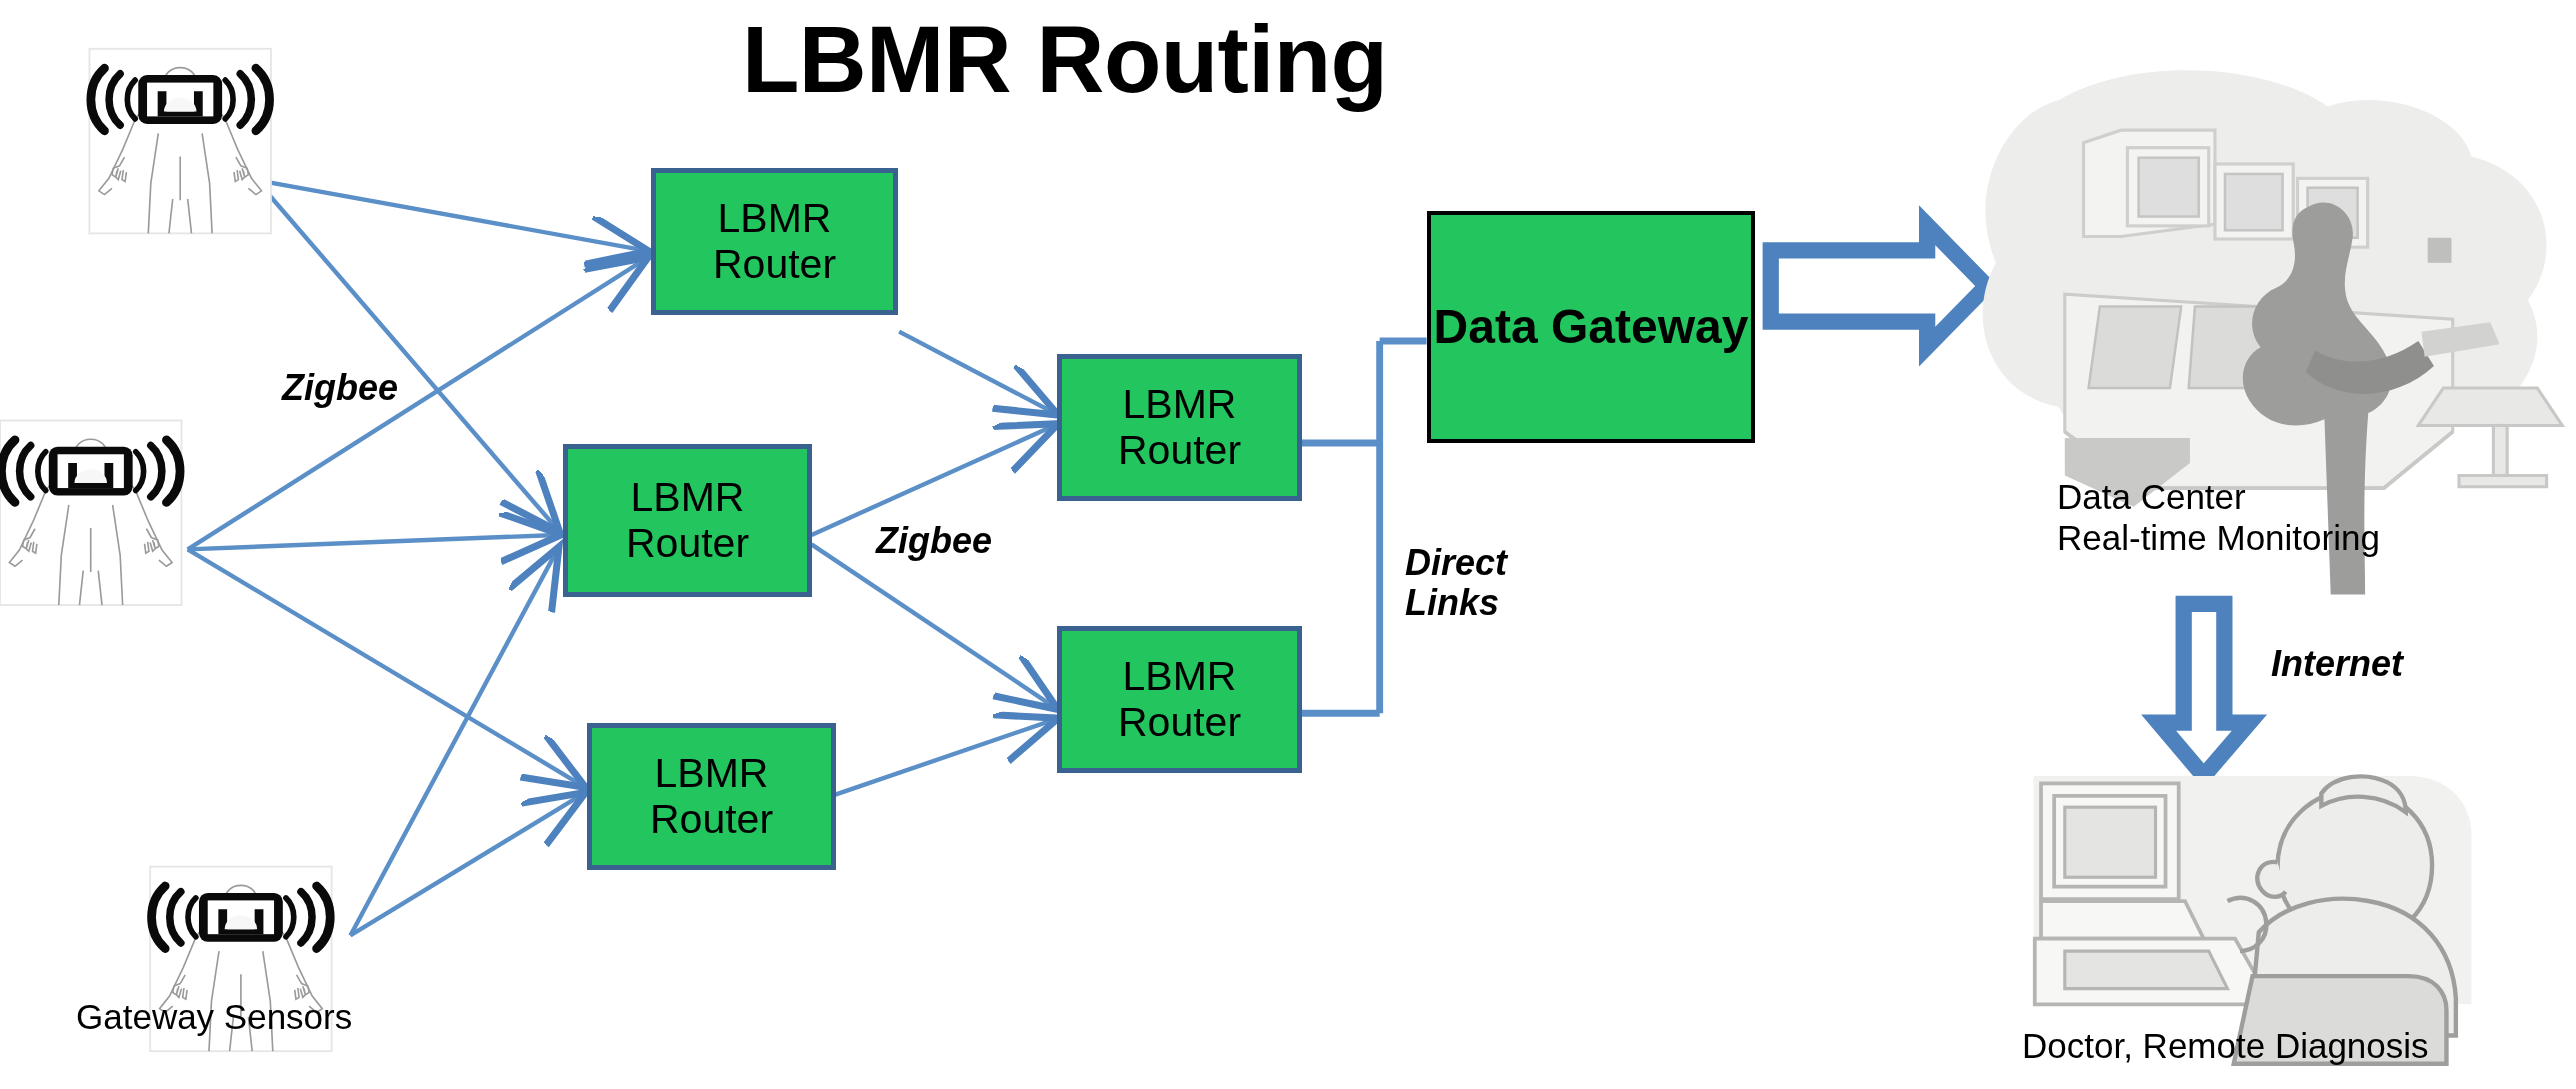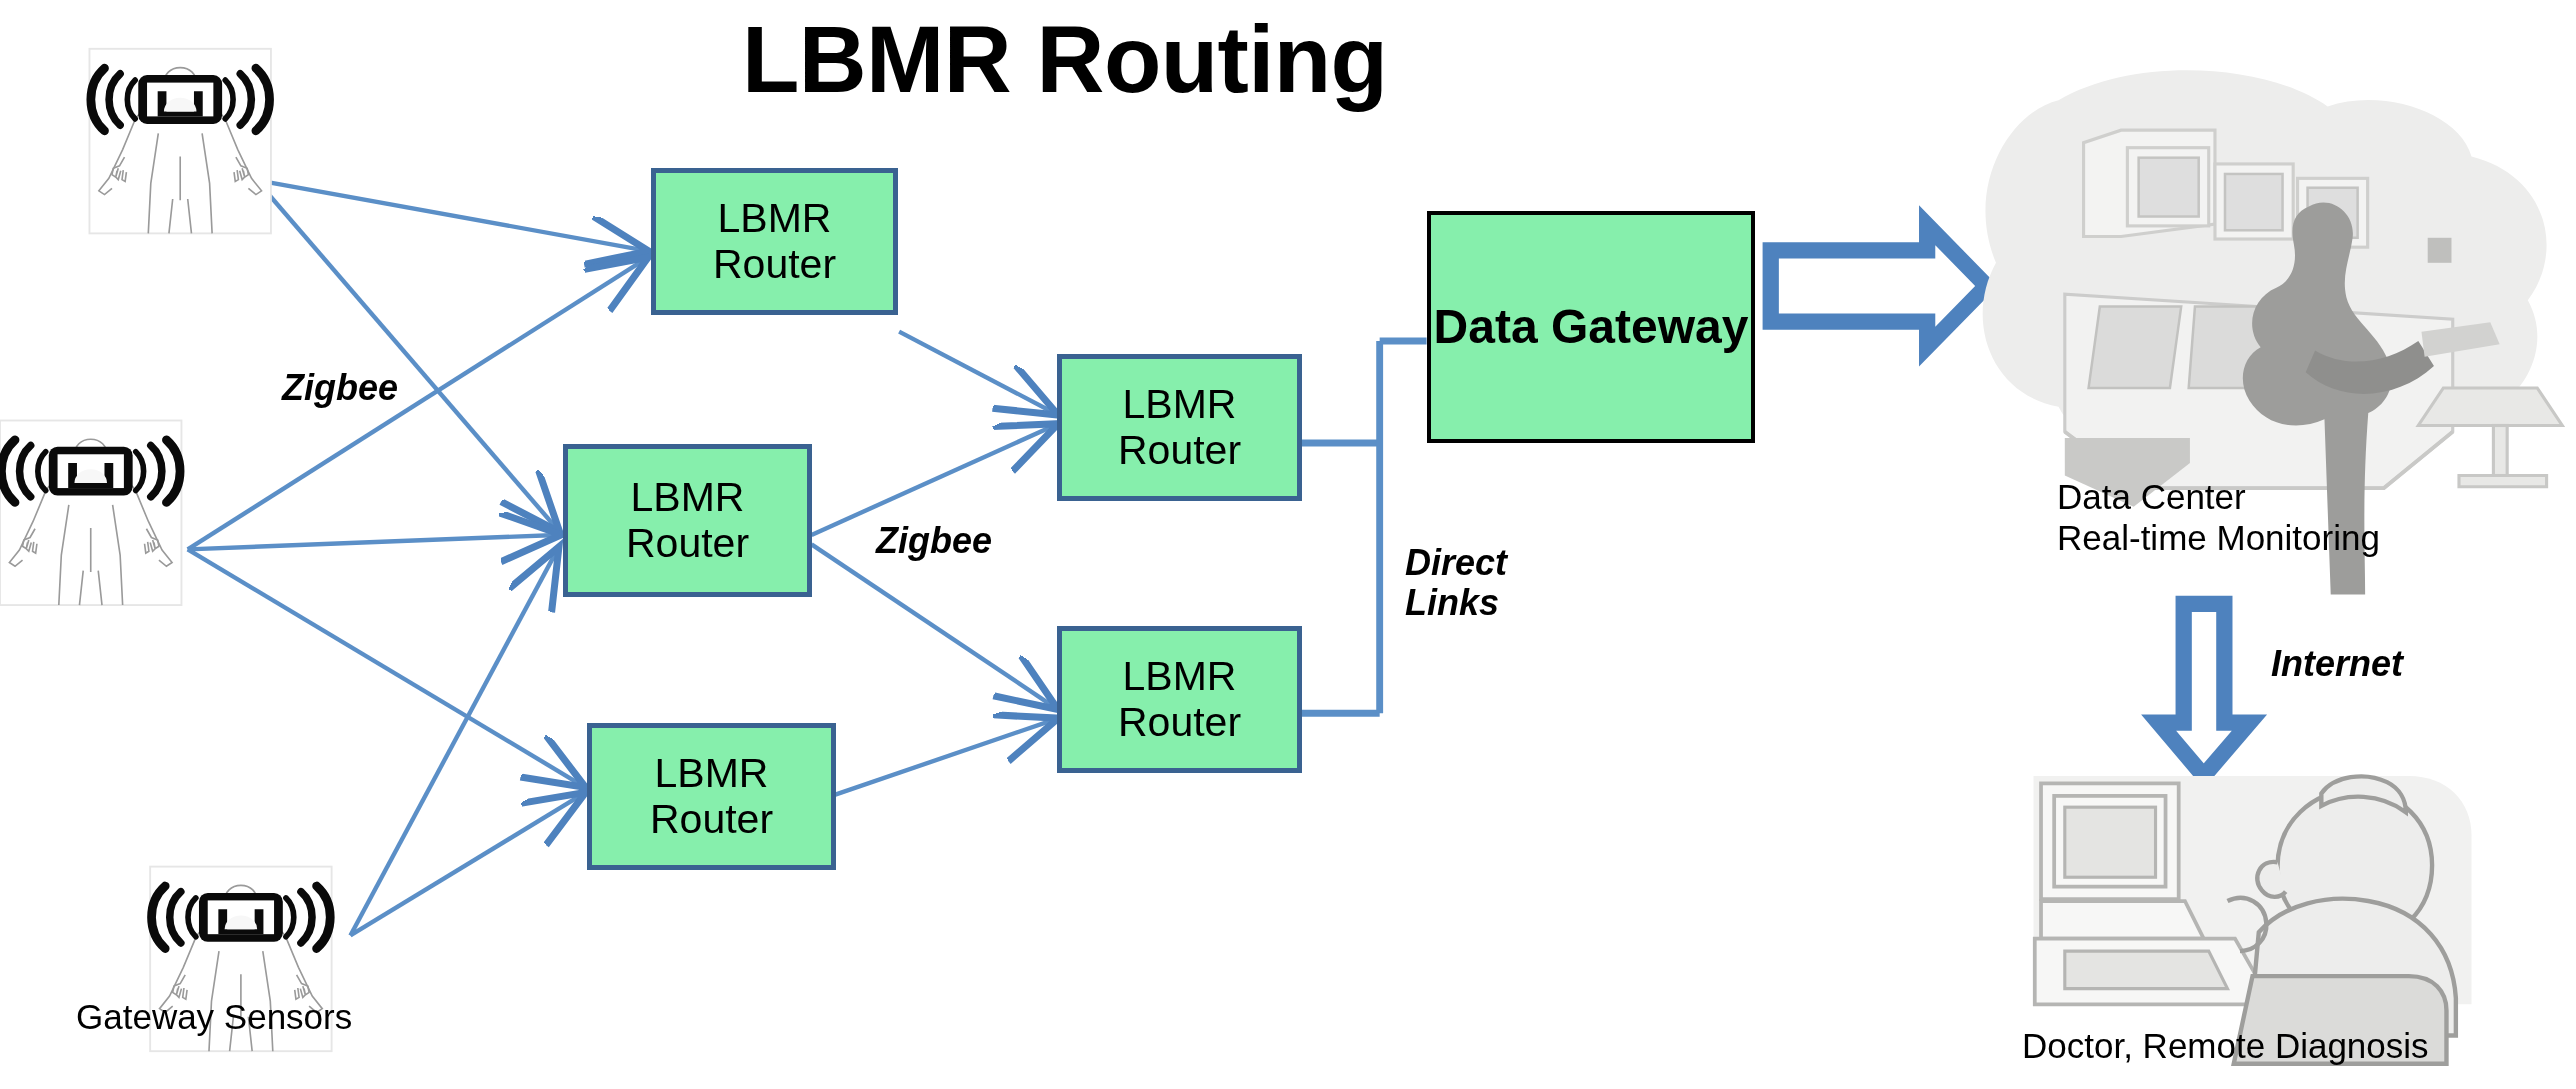--- a/index.html
+++ b/index.html
@@ -5,21 +5,21 @@
   html,body{margin:0;padding:0;background:#ffffff;}
   body{width:2576px;height:1090px;position:relative;overflow:hidden;
        font-family:"Liberation Sans",sans-serif;}
 
   #stage{position:absolute;left:0;top:0;width:2576px;height:1090px;background:#fff;}
 
   svg.layer{position:absolute;left:0;top:0;width:2576px;height:1090px;overflow:visible;}
   #links{z-index:1;}
   #art{z-index:2;}
 
-  .node{position:absolute;z-index:3;box-sizing:border-box;background:#86efac;
+  .node{position:absolute;z-index:3;box-sizing:border-box;background:#22c55e;
         display:flex;align-items:center;justify-content:center;text-align:center;}
 
   .router{border:5.6px solid #3A6291;color:#000;font-size:41px;line-height:1.12;font-weight:400;}
   .gateway{border:4.4px solid #000000;color:#000;font-size:48px;line-height:1.14;font-weight:700;}
 
   .lbl{position:absolute;z-index:4;color:#000;white-space:pre-line;}
   .lbl-italic{font-weight:700;font-style:italic;font-size:36px;line-height:1.12;}
   .lbl-plain{font-weight:400;font-size:35px;line-height:1.18;}
   .lbl-title{font-weight:700;font-size:94px;letter-spacing:-0.6px;line-height:1;}
 </style>

